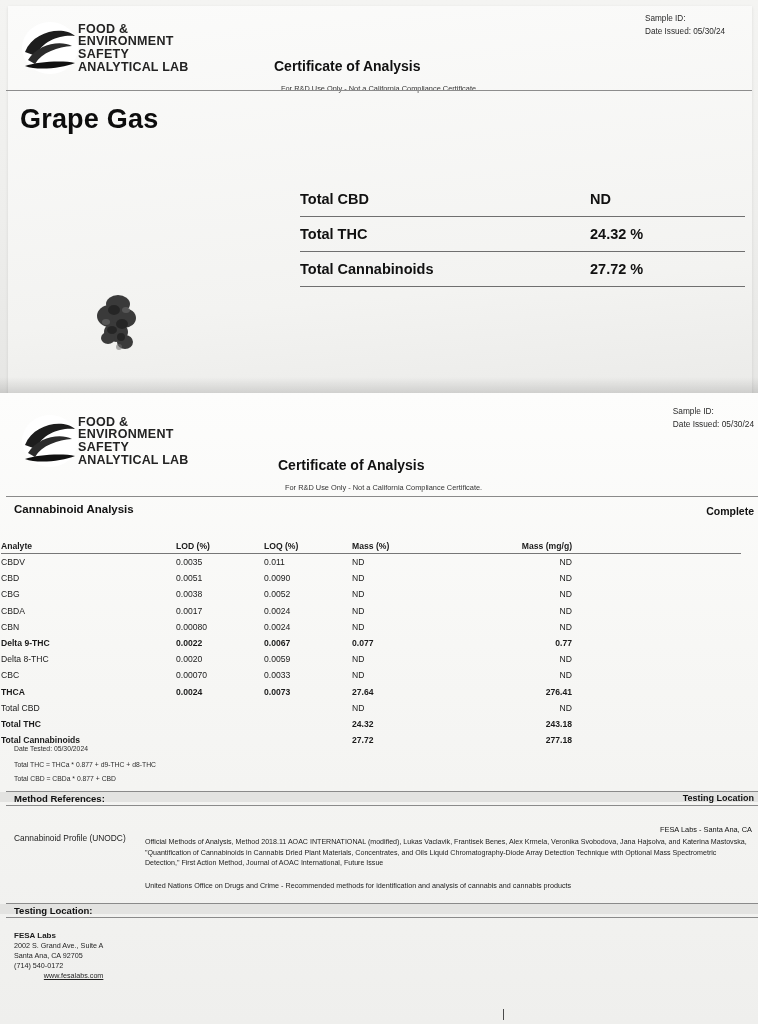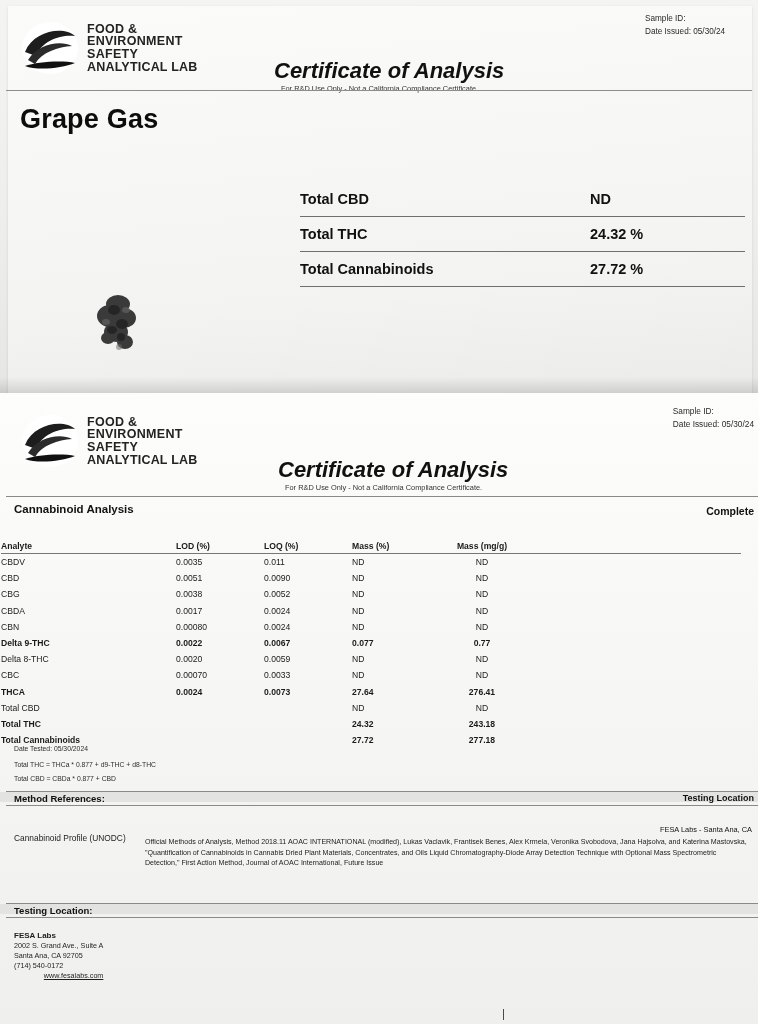--- a/index.html
+++ b/index.html
@@ -21,44 +21,43 @@
     height: 393px;
     background: linear-gradient(180deg,#f4f4f2 0%, #eeeeec 55%, #e6e6e4 100%);
     overflow: hidden;
   }
   .page1 .sheet {
     position: absolute;
     left: 8px; top: 6px; right: 6px; bottom: -10px;
     background: linear-gradient(175deg,#fbfbfa 0%,#f3f3f1 70%,#eaeae8 100%);
     box-shadow: 0 1px 3px rgba(0,0,0,0.10);
   }
-  .logo-wrap { position: absolute; display: flex; align-items: center; gap: 9px; }
+  .logo-wrap { position: absolute; display: flex; align-items: center; }
   .logo-mark {
     width: 56px; height: 52px;
     border-radius: 50%;
     background: #ffffff;
     position: relative;
     flex: 0 0 auto;
   }
   .logo-mark svg { display:block; }
   .logo-text {
     font-size: 12.5px;
     line-height: 12.6px;
     font-weight: bold;
     letter-spacing: 0.3px;
     color: #232323;
   }
   .logo-text .l4 { letter-spacing: 0.2px; }
 
   .coa-title {
     position: absolute;
-    font-size: 22px;
-    font-weight: bold;
-    color: #111;
-    font-style: italic;
+    font-size: 14px;
+    font-weight: bold;
+    color: #111;
   }
   .coa-sub {
     position: absolute;
     font-size: 7.4px;
     color: #333;
   }
   .sample-meta {
     position: absolute;
     font-size: 8.2px;
     color: #2a2a2a;
@@ -162,21 +161,21 @@
     width: 740px;
     font-size: 8.6px;
     color: #1a1a1a;
   }
   .an-row { display: flex; height: 16.2px; align-items: center; }
   .an-head { font-weight: bold; border-bottom: 1px solid #777; height: 15px; }
   .an-row .c-analyte { width: 175px; }
   .an-row .c-lod { width: 88px; text-align: left; }
   .an-row .c-loq { width: 88px; text-align: left; }
   .an-row .c-mass { width: 84px; text-align: left; }
-  .an-row .c-mgg  { width: 92px; text-align: center; }
+  .an-row .c-mgg  { width: 92px; text-align: right; margin-left: 44px; }
   .an-row.bold { font-weight: bold; }
   .tick {
     position: absolute;
     left: 503px; top: 616px;
     width: 1px; height: 11px; background: #4a4a4a;
   }
 
   .notes {
     position: absolute;
     left: 14px;
@@ -448,20 +447,21 @@
 
   <div class="rule" style="top:398px;"></div>
   <div class="bar-fill" style="top:399px;"></div>
   <div class="rule" style="top:412px;"></div>
   <div class="section-title" style="left:14px; top:400px; font-size:9.5px;">Method References:</div>
   <div class="section-right" style="top:400px; font-size:9px;">Testing Location</div>
 
   <div class="meth-left" style="top:440px;">Cannabinoid Profile (UNODC)</div>
   <div class="meth-lab" style="top:432px;">FESA Labs - Santa Ana, CA</div>
   <div class="meth-body" style="top:444px;">Official Methods of Analysis, Method 2018.11 AOAC INTERNATIONAL (modified), Lukas Vaclavik, Frantisek Benes, Alex Krmela, Veronika Svobodova, Jana Hajsolva, and Katerina Mastovska, "Quantification of Cannabinoids in Cannabis Dried Plant Materials, Concentrates, and Oils Liquid Chromatography-Diode Array Detection Technique with Optional Mass Spectrometric Detection," First Action Method, Journal of AOAC International, Future Issue</div>
+  <div class="meth-un" style="top:488px;">United Nations Office on Drugs and Crime - Recommended methods for identification and analysis of cannabis and cannabis products</div>
 
   <div class="rule" style="top:510px;"></div>
   <div class="bar-fill" style="top:511px;"></div>
   <div class="rule" style="top:524px;"></div>
   <div class="section-title" style="left:14px; top:512px; font-size:9.5px;">Testing Location:</div>
 
   <div class="addr" style="top:538px;">
     <div class="b">FESA Labs</div>
     <div>2002 S. Grand Ave., Suite A</div>
     <div>Santa Ana, CA 92705</div>

